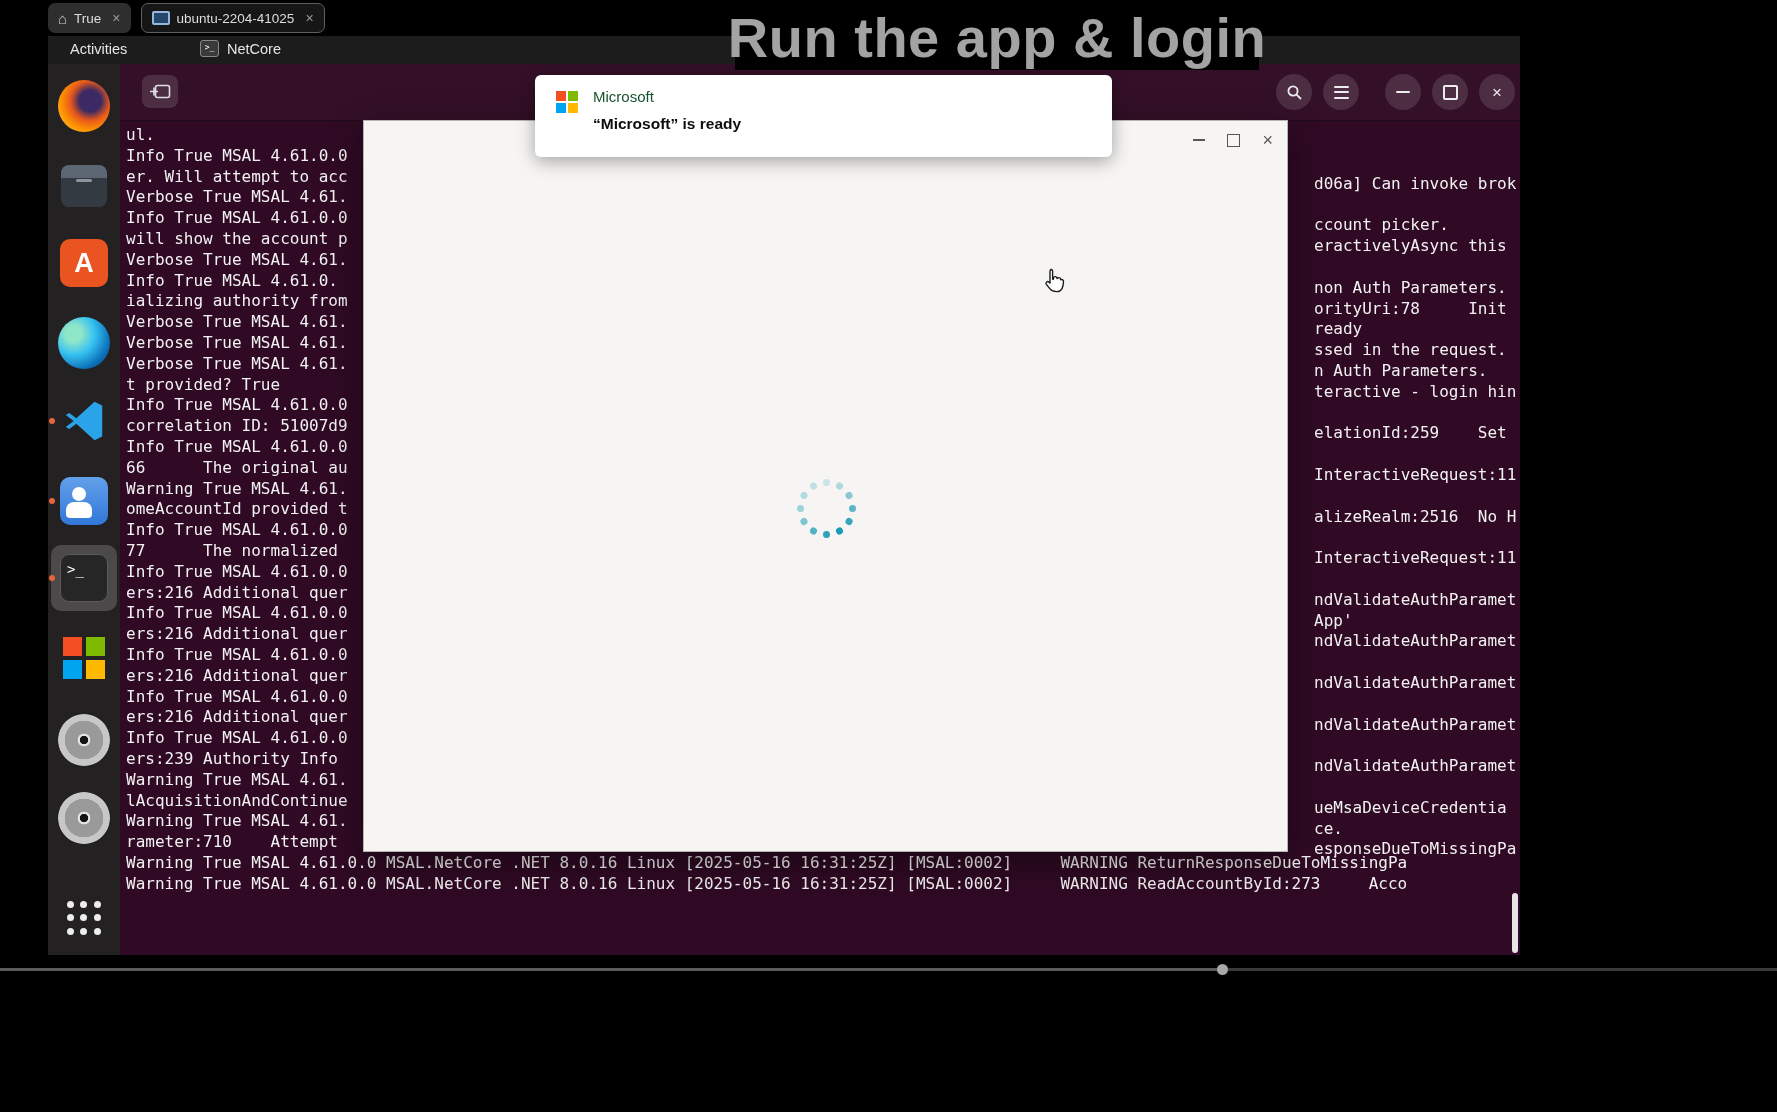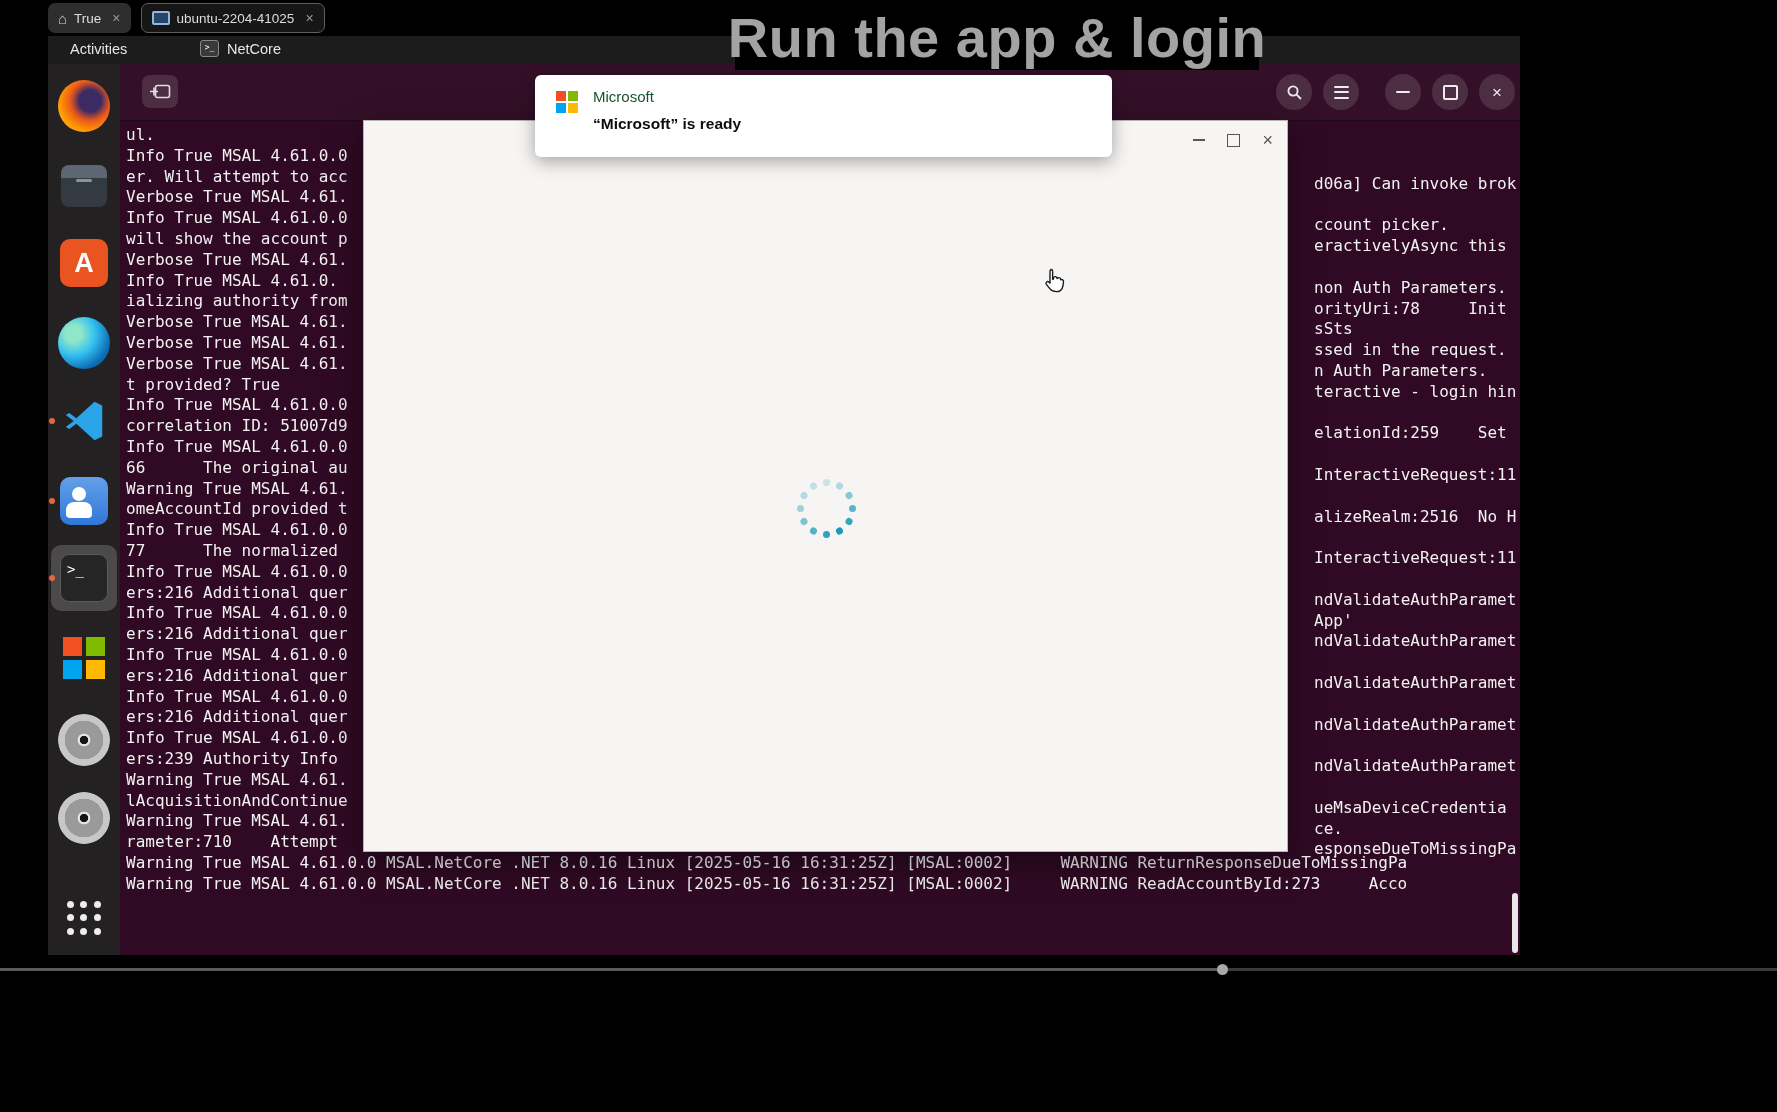--- a/index.html
+++ b/index.html
@@ -277,21 +277,21 @@
           <div class="trow">
             <span class="fl">Verbose True MSAL 4.61.</span>
             <span class="fr">non Auth Parameters.</span>
           </div>
           <div class="trow">
             <span class="fl">Info True MSAL 4.61.0.</span>
             <span class="fr">orityUri:78     Init</span>
           </div>
           <div class="trow">
             <span class="fl">ializing authority from</span>
-            <span class="fr">sSts</span>
+            <span class="fr">ready</span>
           </div>
           <div class="trow">
             <span class="fl">Verbose True MSAL 4.61.</span>
             <span class="fr">ssed in the request.</span>
           </div>
           <div class="trow">
             <span class="fl">Verbose True MSAL 4.61.</span>
             <span class="fr">n Auth Parameters.</span>
           </div>
           <div class="trow">

